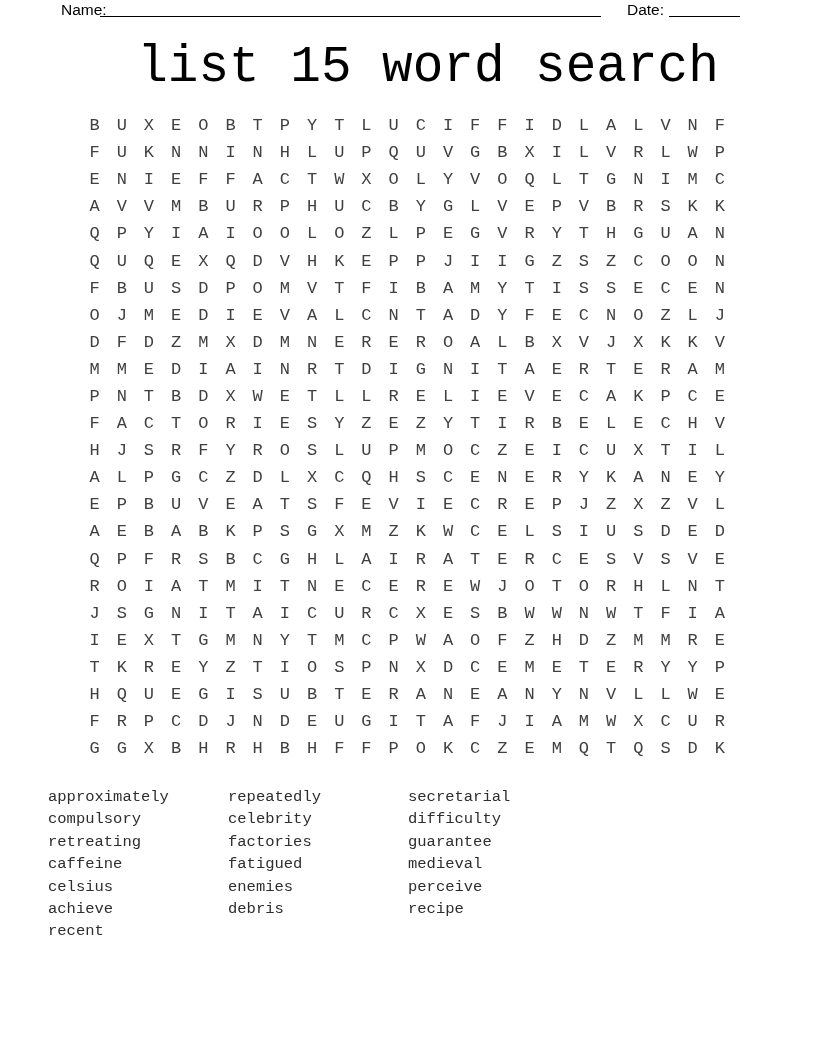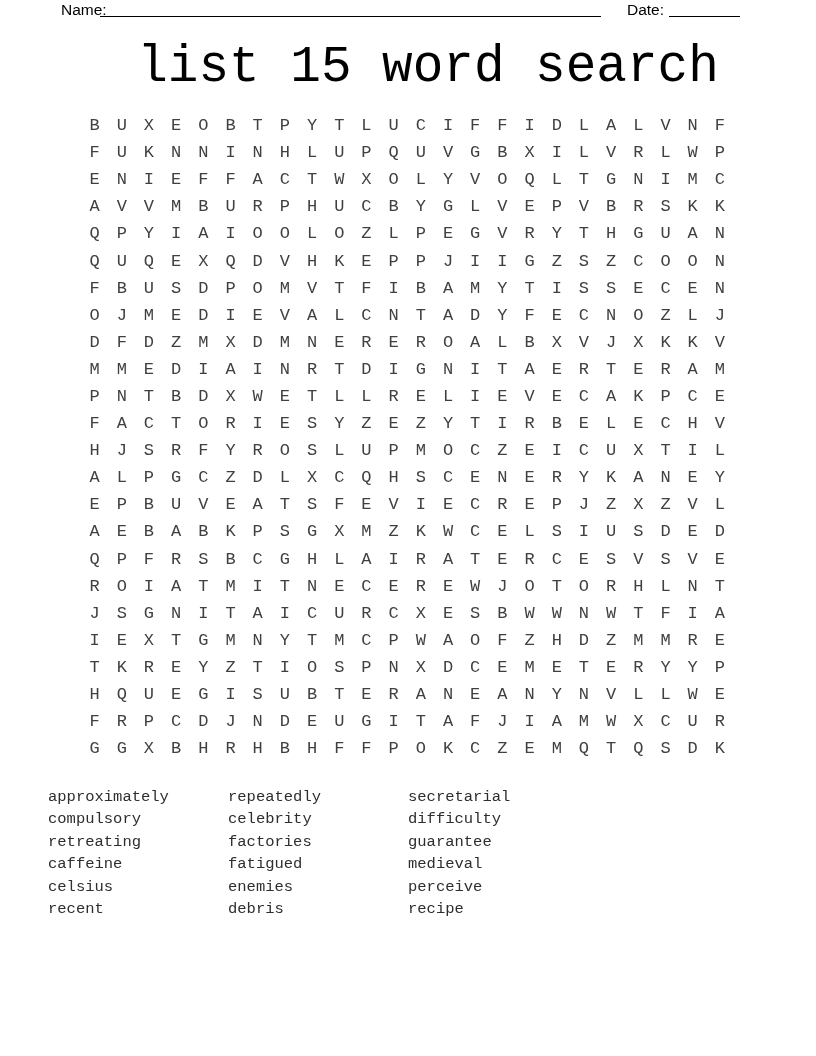--- a/index.html
+++ b/index.html
@@ -621,20 +621,21 @@
       <span class="cell">K</span>
     </div>
 
   <div class="words">
       <div class="word-col">
         <div class="word">approximately</div>
         <div class="word">compulsory</div>
         <div class="word">retreating</div>
         <div class="word">caffeine</div>
         <div class="word">celsius</div>
+        <div class="word">achieve</div>
         <div class="word">recent</div>
       </div>
       <div class="word-col">
         <div class="word">repeatedly</div>
         <div class="word">celebrity</div>
         <div class="word">factories</div>
         <div class="word">fatigued</div>
         <div class="word">enemies</div>
         <div class="word">debris</div>
       </div>

